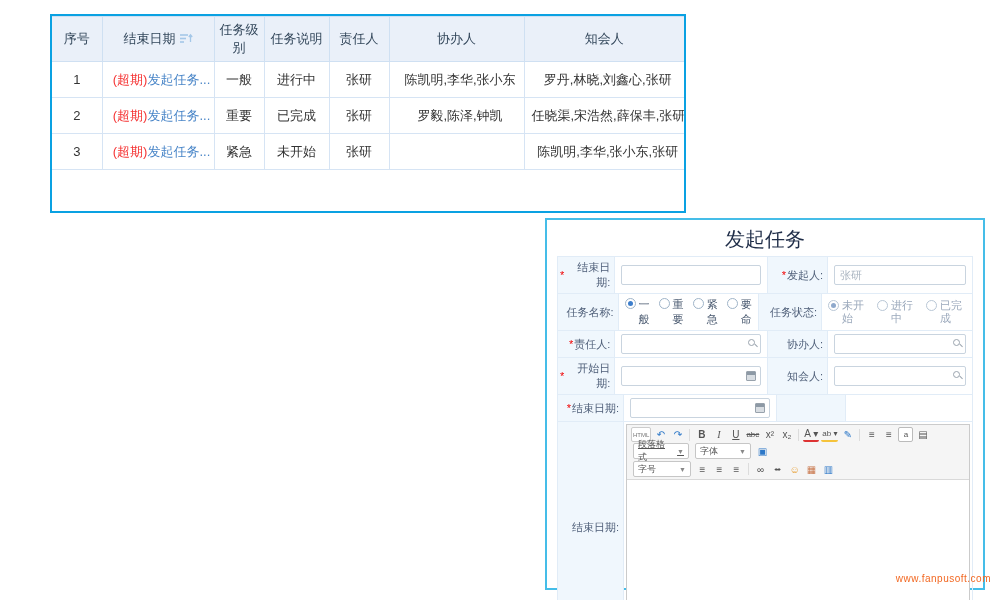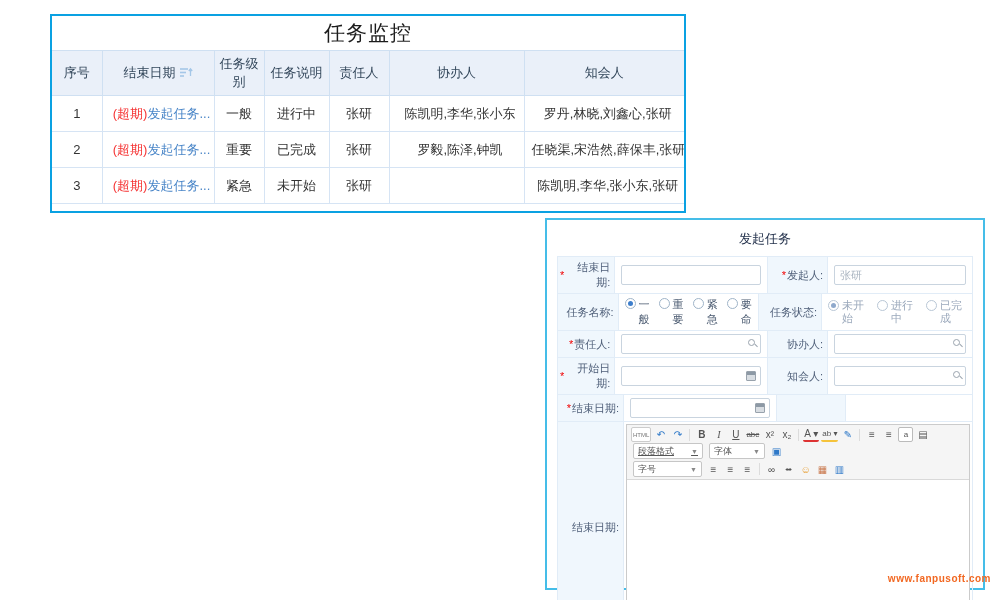--- a/index.html
+++ b/index.html
@@ -22,21 +22,21 @@
   .c-red { color:#f53333; }
   .c-link { color:#4a86c8; cursor:pointer; }
   .c-orange { color:#ffa022; }
   .c-green { color:#21a94d; }
   .c-blue { color:#3f51e3; }
   .sort-ico { display:inline-block; vertical-align:-1px; margin-left:4px; }
 
   
   .form-panel { position:absolute; left:545px; top:218px; width:440px; height:372px;
     border:2px solid #45bde8; background:#fff; }
-  .form-title { height:36px; line-height:38px; text-align:center; font-size:13px;
+  .form-title { height:36px; line-height:38px; text-align:center; font-size:20px;
     color:#1f2d48; }
   .form-grid { margin:0 10px; border:1px solid #e1ecf7; border-bottom:none; }
   .f-row { display:flex; align-items:stretch; border-bottom:1px solid #e1ecf7; }
   .f-label { width:66px; background:#f0f7fd; border-right:1px solid #e1ecf7;
     display:flex; align-items:center; justify-content:flex-end; padding:3px 4px 3px 2px;
     font-size:11px; color:#50607a; text-align:right; }
   .f-label.second { border-left:1px solid #e1ecf7; width:70px; }
   .f-field { display:flex; align-items:center; padding:3px 6px; background:#fff; }
   .f-field.w1 { width:152px; }
   .f-field.w2 { flex:1; }
@@ -87,41 +87,40 @@
   .tb-btn.red-under { border-bottom:2px solid #d33; height:14px; }
   .tb-btn.hl { border-bottom:2px solid #f5c33b; height:14px; font-size:8px; }
   .tb-btn.box { border:1px solid #bbb; background:#fff; font-size:8px; }
   .tb-btn.yellow { color:#e8a33d; }
   .tb-btn.img { color:#c9764a; }
   .tb-sep { width:1px; height:12px; background:#dcdcdc; margin:0 3px; }
   .tb-dd { display:inline-flex; align-items:center; justify-content:space-between;
     border:1px solid #c6c6c6; background:#fff; border-radius:2px; height:16px;
     font-size:9px; color:#555; padding:0 4px; margin:0 3px; cursor:pointer; }
   .tb-dd .caret { font-size:7px; color:#888; margin-left:6px; }
-  .tb-dd.w70 { width:70px;text-decoration:underline; } .tb-dd.w56 { width:56px; } .tb-dd.w50 { width:69px; }
+  .tb-dd.w70 { width:56px;text-decoration:underline; } .tb-dd.w56 { width:56px; } .tb-dd.w50 { width:58px; }
   .editor-body { flex:1; background:#fff; min-height:150px; }
 
   
   .watermark { position:absolute; right:-8px; bottom:4px; width:132px; text-align:right; }
   .wm-top { display:flex; align-items:center; justify-content:flex-end; gap:2px; }
   .wm-mark { width:22px; height:22px; background:#8f96a1; border-radius:3px;
     transform:skewX(-8deg); position:relative; overflow:hidden; flex:none; }
   .wm-mark::after { content:""; position:absolute; left:-4px; top:5px; width:26px;
     height:10px; background:#fff; border-radius:50% 50% 50% 50%/80% 80% 20% 20%;
     transform:rotate(-18deg); }
   .wm-brand { font-size:20px; font-weight:bold; color:#979ea9; letter-spacing:1px;
     text-shadow:1px 1px 0 #d7dade; white-space:nowrap; }
-  .wm-url { font-size:10px; color:#f26822; font-weight:bold; letter-spacing:0.5px;
+  .wm-url { font-size:10px; color:#f26822; font-weight:normal; letter-spacing:0.5px;
     margin-top:-2px; }
 </style>
 </head>
 <body>
 
 <div class="monitor-panel">
-  <div class="monitor-title">任务监控</div>
   <table class="monitor">
     <colgroup>
       <col style="width:50px">
         <col style="width:112px">
         <col style="width:50px">
       <col style="width:65px">
         <col style="width:60px">
         <col style="width:135px">
         <col>
     </colgroup>

